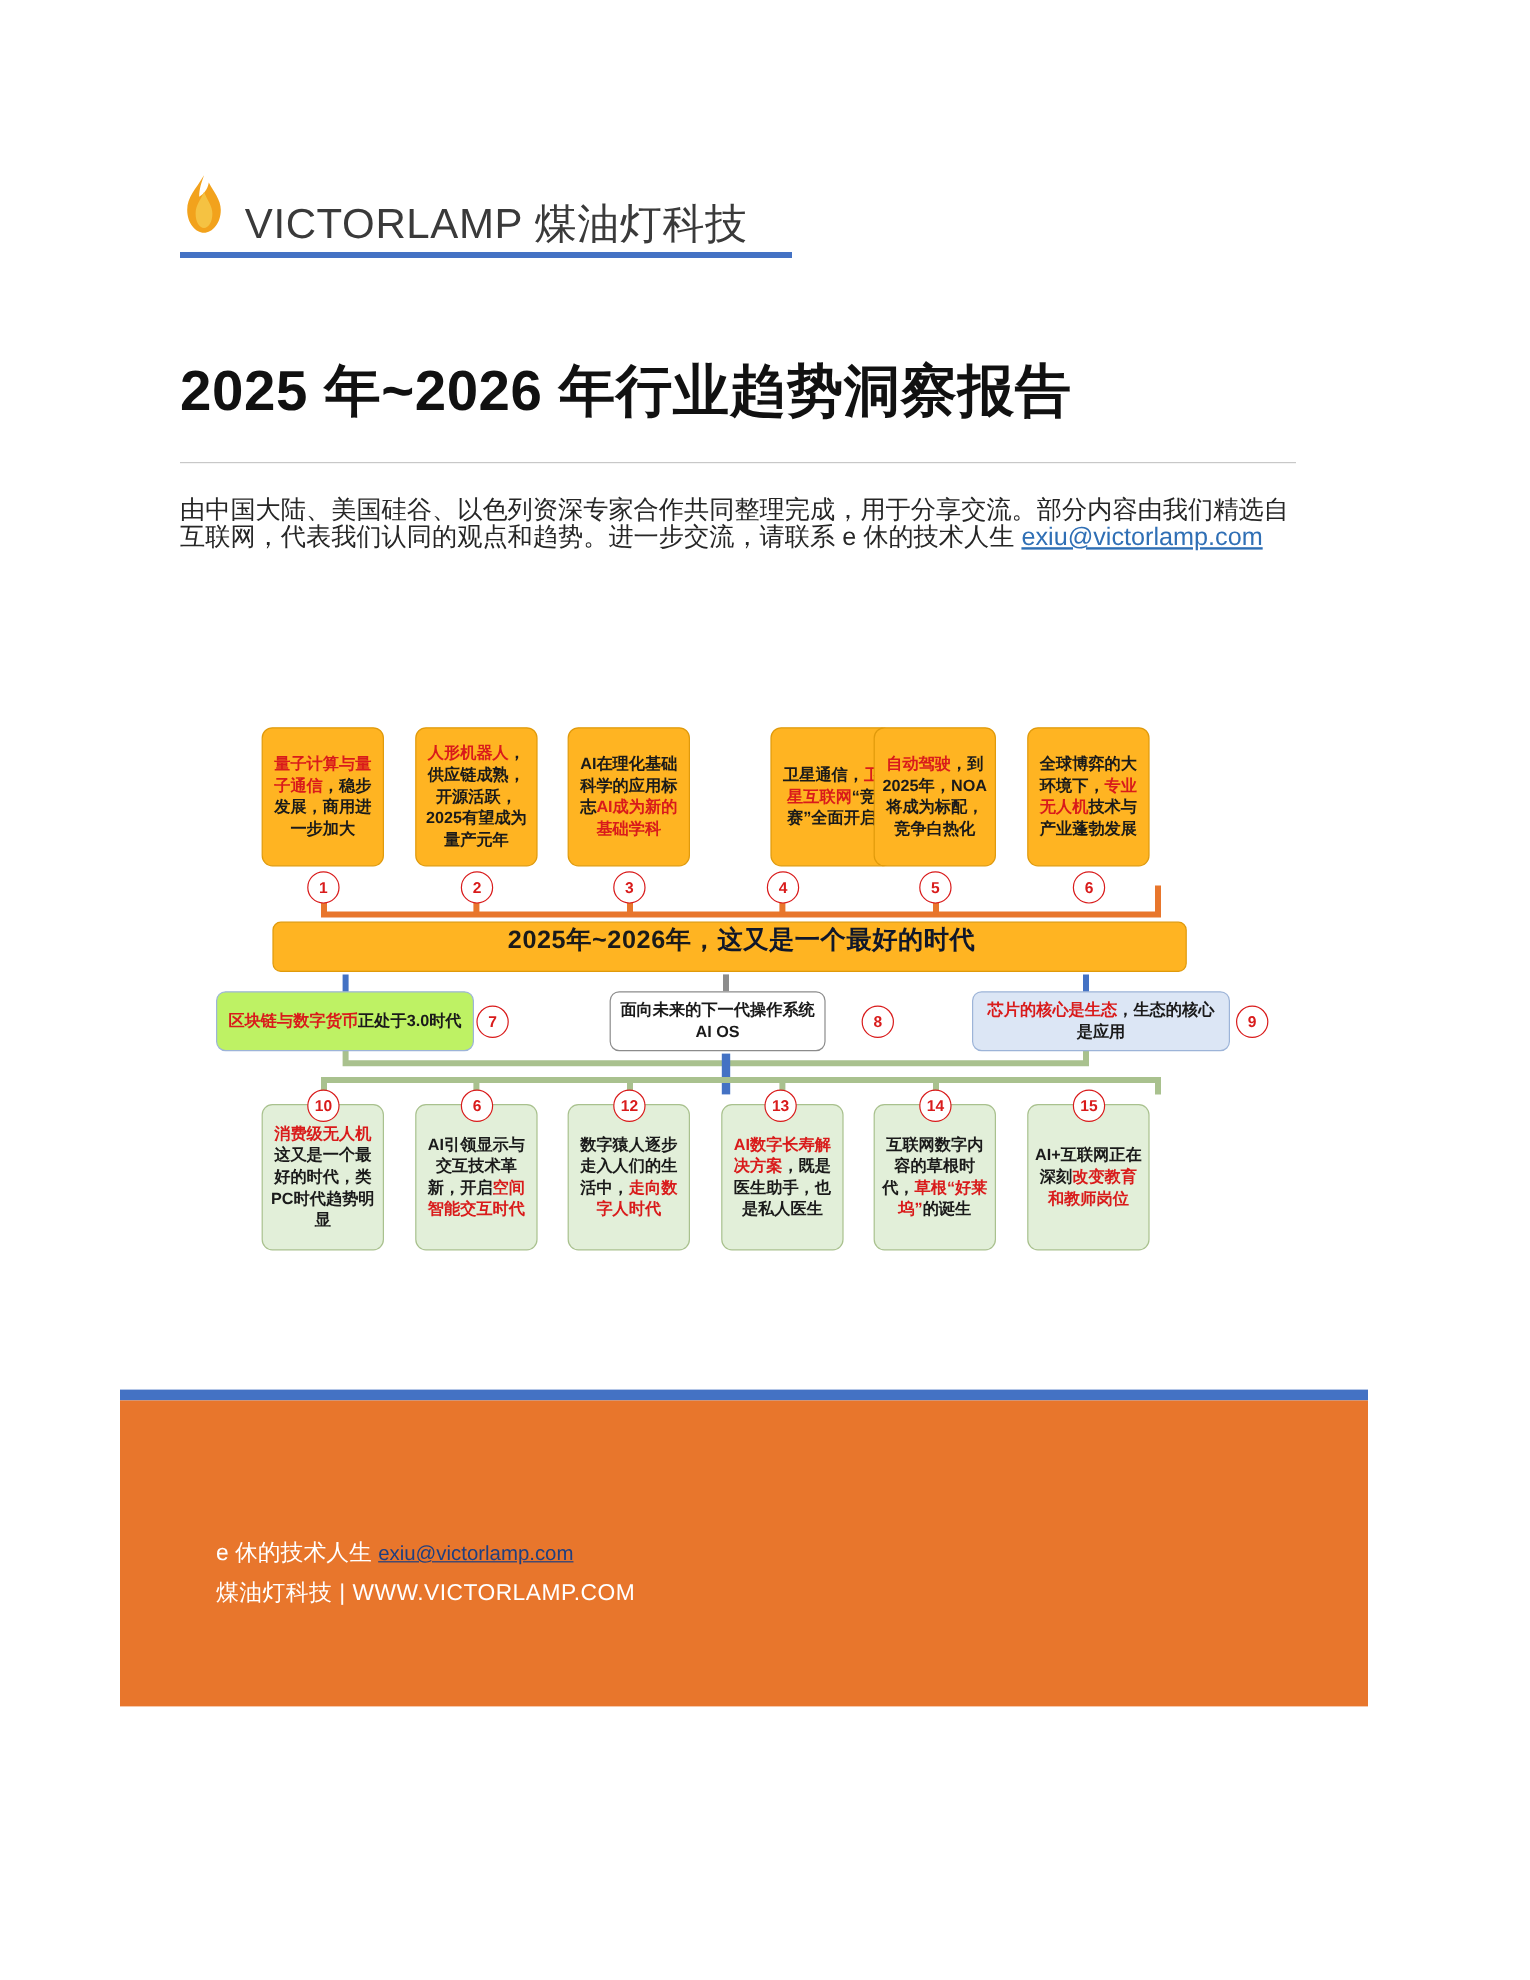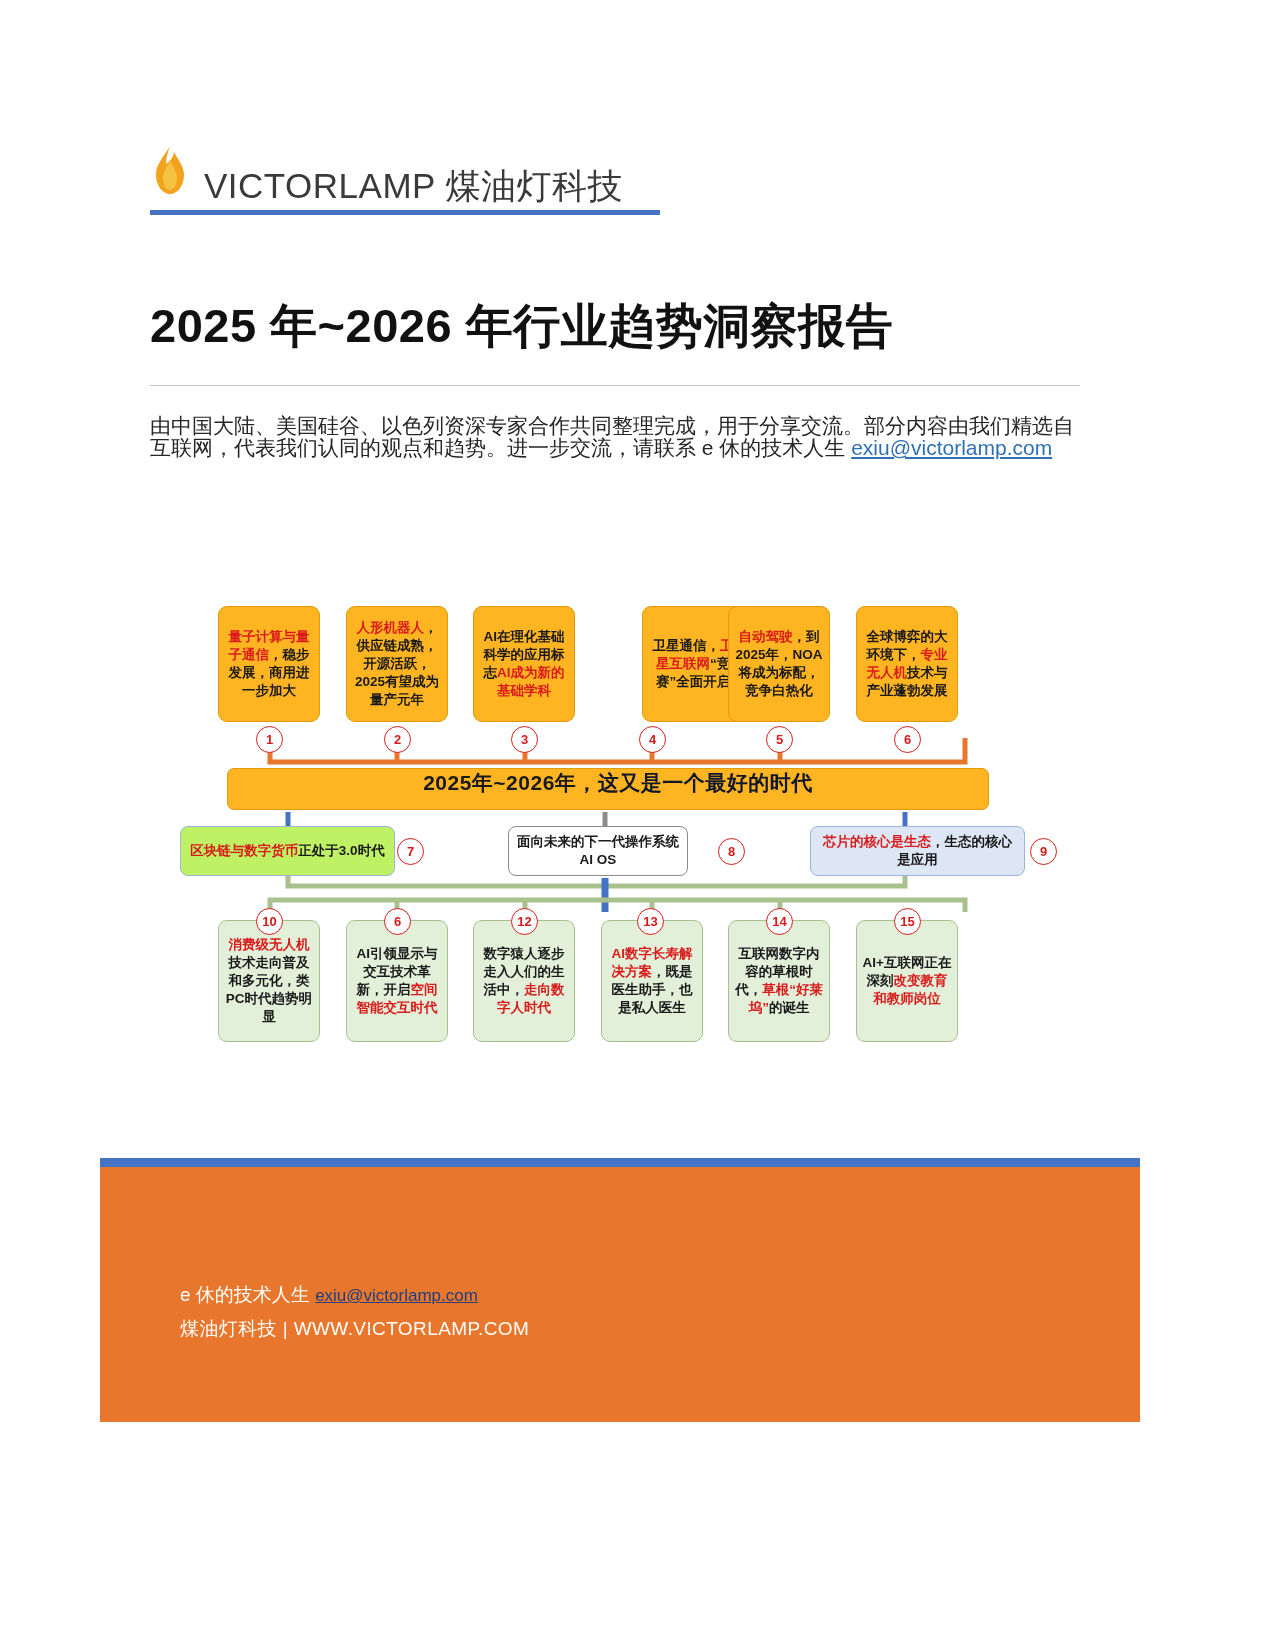--- a/index.html
+++ b/index.html
@@ -289,21 +289,21 @@
       <div class="badge" style="left: 489px; top: 136px;">4</div>
       <div class="node top" style="left: 578px;">
         <div><span class="hl">自动驾驶</span><span class="blk">，到2025年，NOA将成为标配，竞争白热化</span></div>
       </div>
       <div class="badge" style="left: 616px; top: 136px;">5</div>
       <div class="node top" style="left: 706px;">
         <div><span class="blk">全球博弈的大环境下，</span><span class="hl">专业无人机</span><span class="blk">技术与产业蓬勃发展</span></div>
       </div>
       <div class="badge" style="left: 744px; top: 136px;">6</div>
       <div class="node bottom" style="left: 68px;">
-        <div><span class="hl">消费级无人机</span><span class="blk">技术走向普及和多元化，类PC时代趋势明显</span></div>
+        <div><span class="hl">消费级无人机</span><span class="blk">这又是一个最好的时代，类PC时代趋势明显</span></div>
       </div>
       <div class="badge" style="left: 106px; top: 318px;">10</div>
       <div class="node bottom" style="left: 196px;">
         <div><span class="blk">AI引领显示与交互技术革新，开启</span><span class="hl">空间智能交互时代</span></div>
       </div>
       <div class="badge" style="left: 234px; top: 318px;">6</div>
       <div class="node bottom" style="left: 323px;">
         <div><span class="blk">数字猿人逐步走入人们的生活中，</span><span class="hl">走向数字人时代</span></div>
       </div>
       <div class="badge" style="left: 361px; top: 318px;">12</div>

